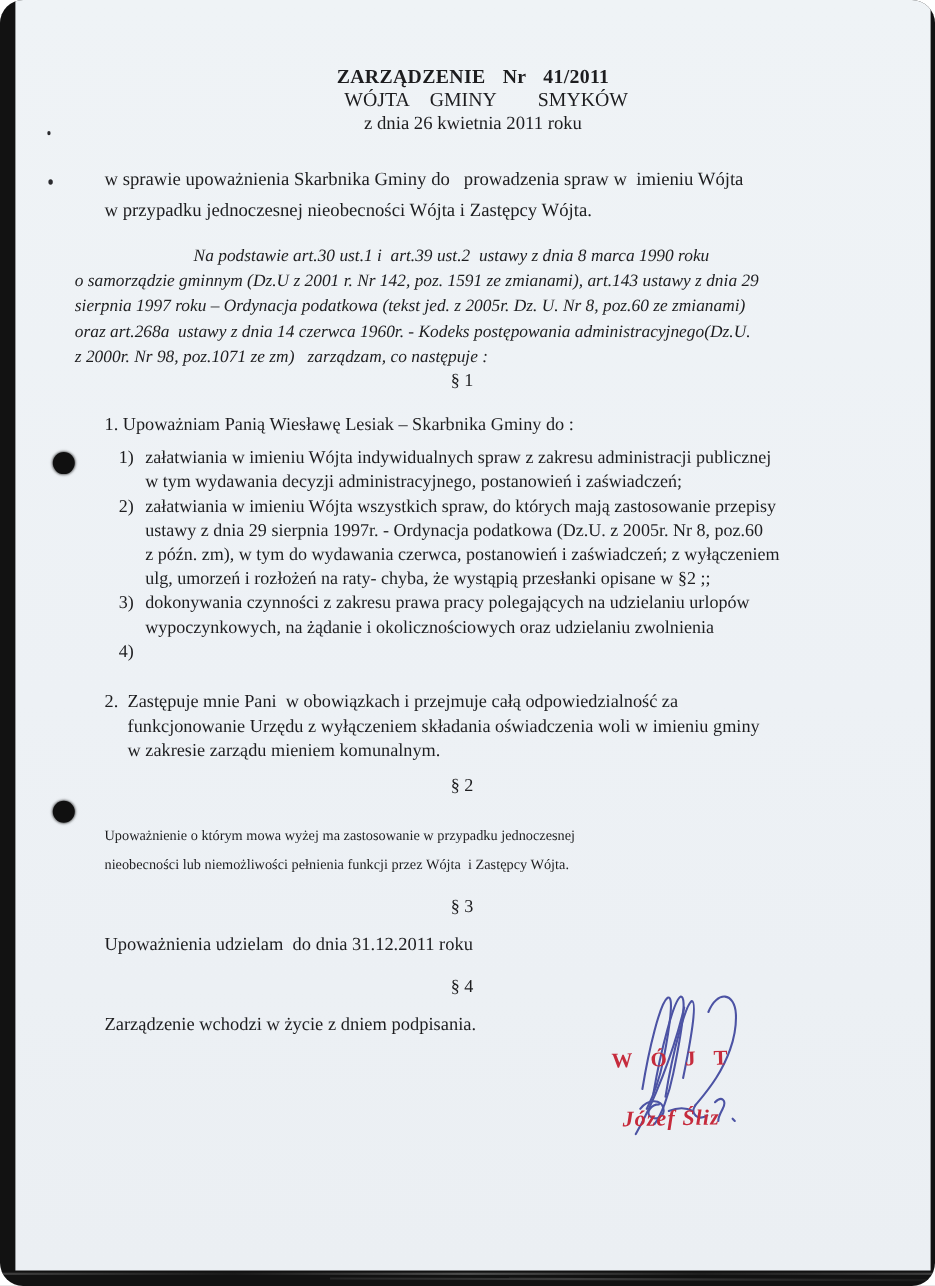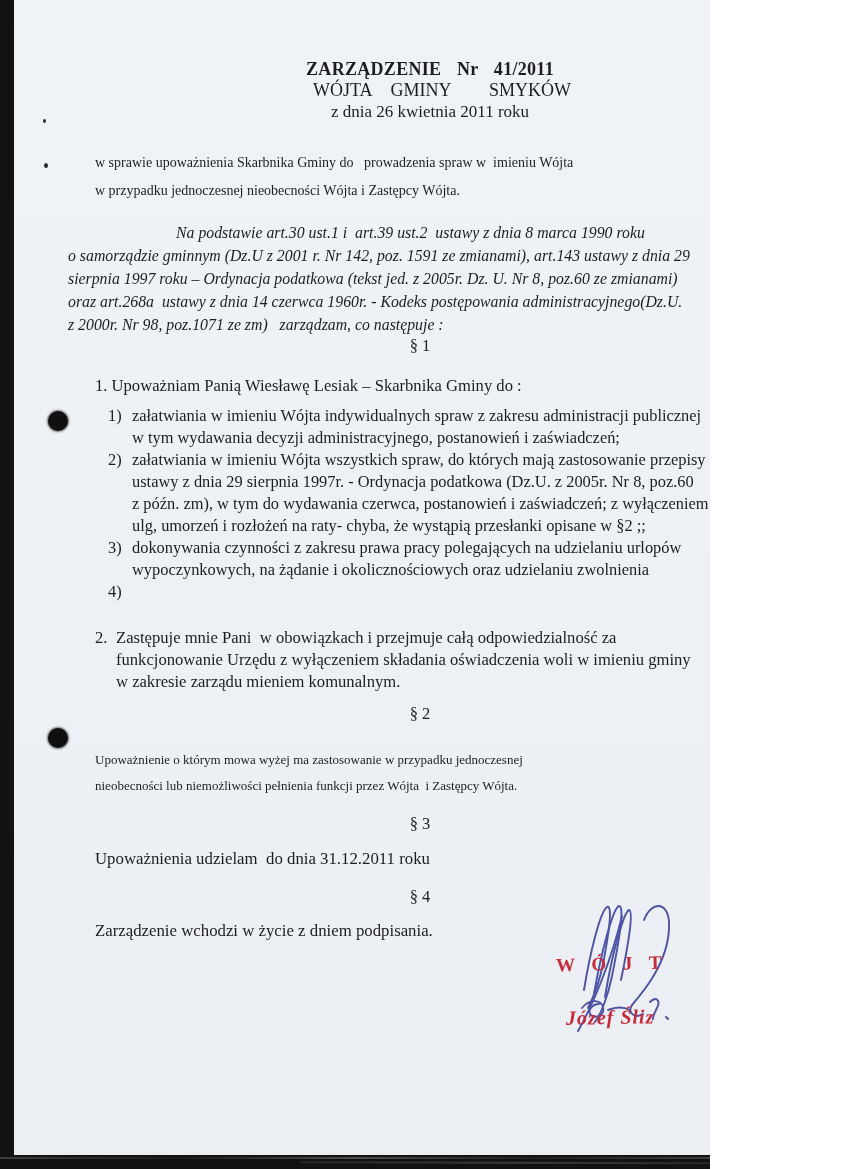--- a/index.html
+++ b/index.html
@@ -1,31 +1,31 @@
 <!DOCTYPE html>
 <html style="--paper: #edf1f5; --ink: #1d1d1f; --stamp-red: #c62b3c; --scan-bg: #121212;"><head>
 <meta charset="utf-8">
 <style>
   html,body{margin:0;padding:0;}
   .page{
-    position:relative; width:710px; height:1169px;
+    position:relative; width:850px; height:1169px;
     background:var(--scan-bg,#121212); overflow:hidden;
-    font-family:"Liberation Serif", serif; color:var(--ink,#1d1d1f);
+    font-family:"Liberation Serif", serif; color:var(--ink,#1d1d1f);border-radius:21px;
   }
   .paper{
     position:absolute; left:14px; top:0; width:832px; height:1155px;
     background:linear-gradient(180deg, #eff3f6 0%, var(--paper,#edf1f5) 55%, #ebeff3 100%);
   }
   .t{white-space:pre-wrap;}
   .ln{display:block; white-space:pre-wrap;}
   .title{position:absolute; top:58px; left:0; width:100%; text-align:center;}
   .title .l1{font-weight:bold; font-size:18px; line-height:22px; letter-spacing:.3px; word-spacing:3px;}
   .title .l2{font-size:18px; line-height:21px; word-spacing:5px;margin-left:24px;}
   .title .l3{font-size:17px; line-height:22px;}
-  .subject{position:absolute; left:81px; top:149px; font-size:14px; line-height:28px;}
+  .subject{position:absolute; left:81px; top:149px; font-size:17px; line-height:28px;}
   .legal{position:absolute; left:54px; top:221px; width:714px; font-style:italic; font-size:15.8px; line-height:23px;}
   .legal .ln.first{padding-left:108px;}
   .sect{position:absolute; left:0; width:812px; text-align:center; font-size:16.5px;}
   .intro{position:absolute; left:81px; top:376px; font-size:16.6px;}
   .items{position:absolute; left:94px; top:405px; width:690px; font-size:16.4px; line-height:22px;}
   .item{display:flex;}
   .item .num{flex:none; width:24px; white-space:pre;}
   .point2{position:absolute; left:81px; top:627px; font-size:16.6px; line-height:22px; display:flex; width:700px;}
   .point2 .num{flex:none; width:21px; white-space:pre;}
   .para2{position:absolute; left:81px; top:747px; font-size:13px; line-height:26px;}

